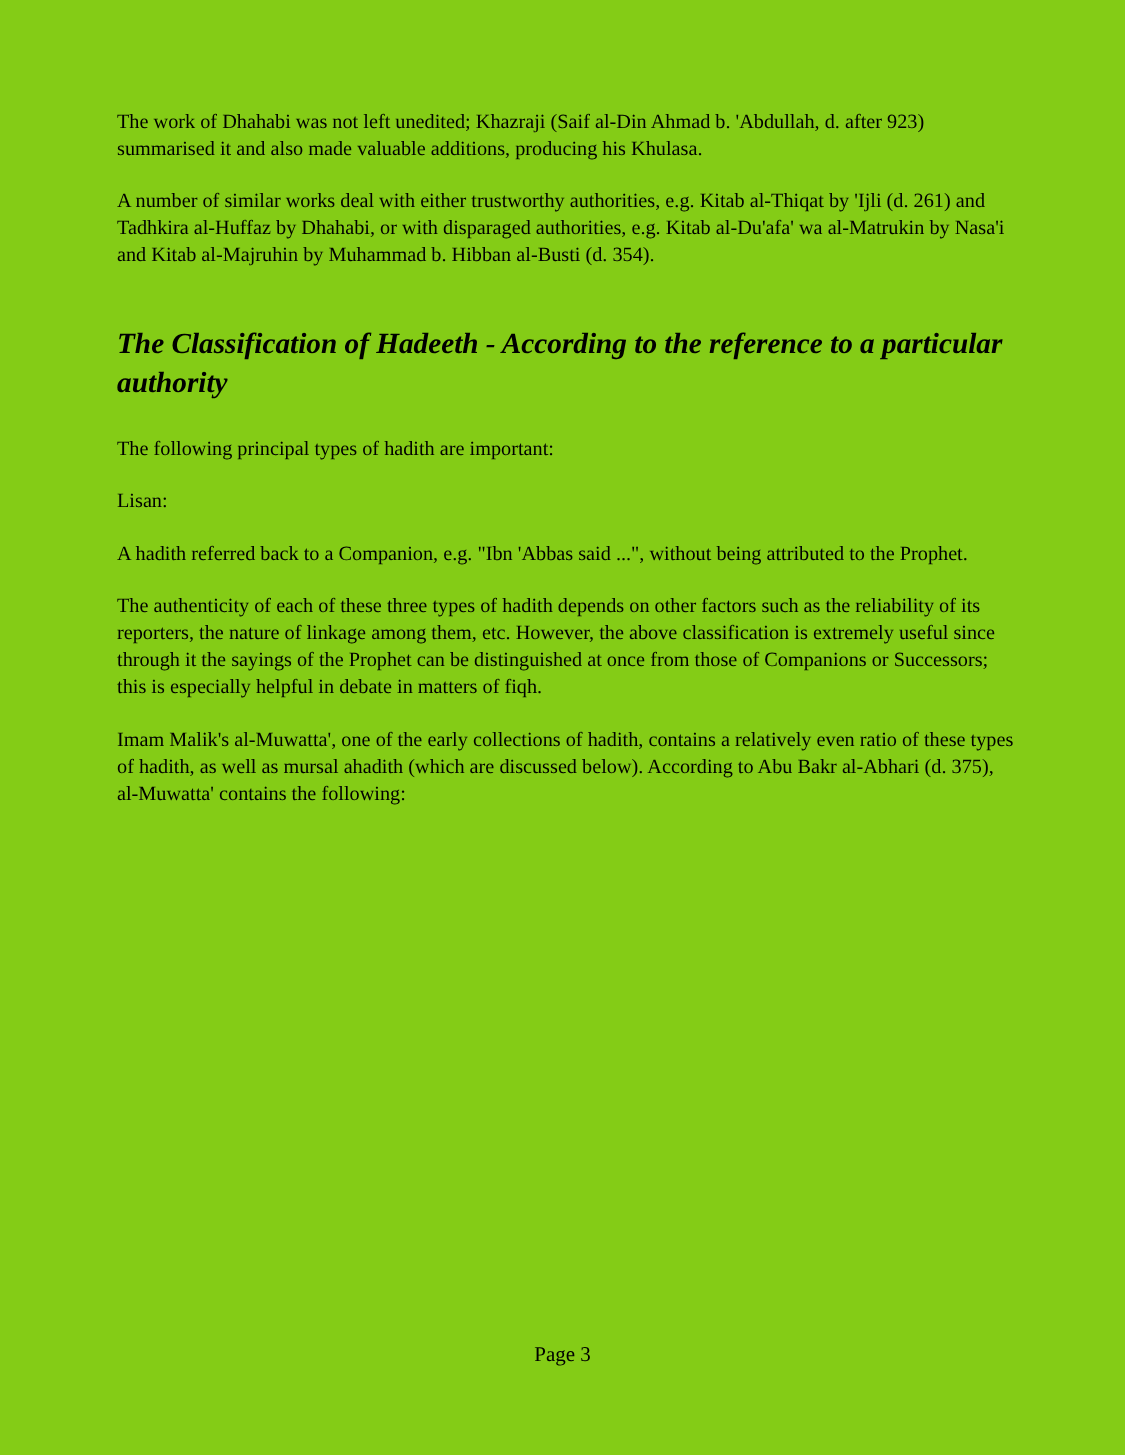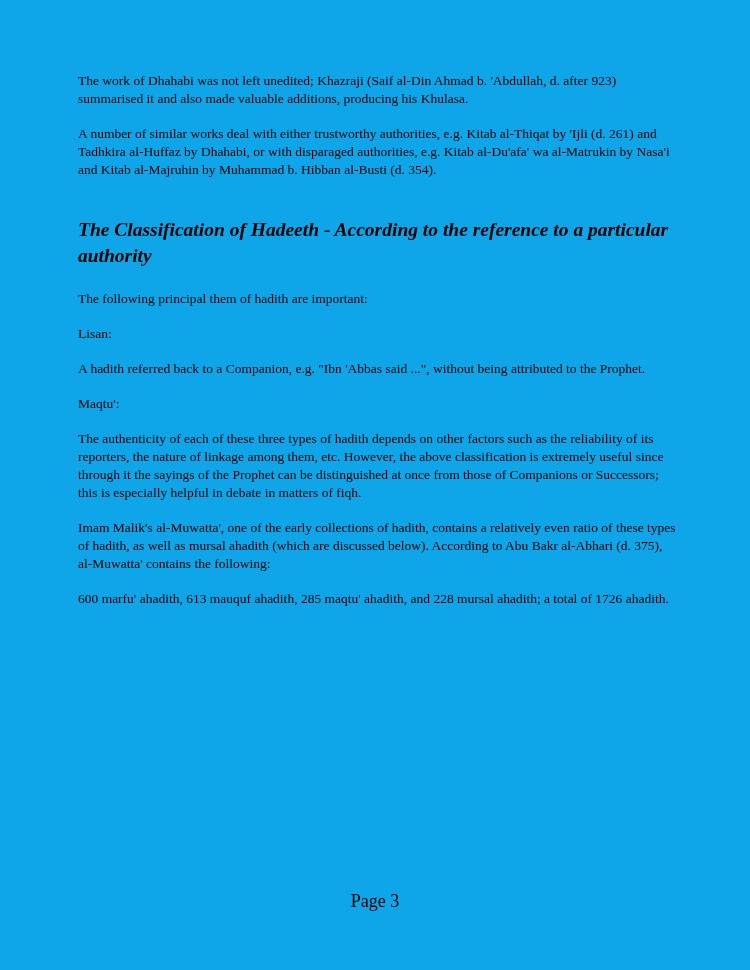--- a/index.html
+++ b/index.html
@@ -10,21 +10,21 @@
   body {
     width: 750px;
     height: 970px;
     font-family: "Liberation Serif", serif;
     color: #000000;
   }
   .page {
     position: relative;
     width: 750px;
     height: 970px;
-    background: #0ea5e9;
+    background: #84cc16;
     box-sizing: border-box;
     padding: 72px 72px 0 78px;
   }
   .content {
     width: 602px;
   }
   p.para {
     font-size: 13.5px;
     line-height: 1.33;
     margin: 0 0 17px 0;
@@ -41,42 +41,40 @@
     font-size: 13.5px;
     line-height: 1.33;
     margin: 0 0 17px 0;
   }
   .footer {
     position: absolute;
     left: 0;
     right: 0;
     bottom: 58px;
     text-align: center;
-    font-size: 18px;
+    font-size: 14px;
   }
 </style>
 </head>
 <body>
 
 <div class="page">
   <div class="content">
 
     <p class="para">The work of Dhahabi was not left unedited; Khazraji (Saif al-Din Ahmad b. 'Abdullah, d. after 923) summarised it and also made valuable additions, producing his Khulasa.</p>
     <p class="para">A number of similar works deal with either trustworthy authorities, e.g. Kitab al-Thiqat by 'Ijli (d. 261) and Tadhkira al-Huffaz by Dhahabi, or with disparaged authorities, e.g. Kitab al-Du'afa' wa al-Matrukin by Nasa'i and Kitab al-Majruhin by Muhammad b. Hibban al-Busti (d. 354).</p>
 
     <h2 class="section-heading">The Classification of Hadeeth - According to the reference to a particular authority</h2>
 
-    <p class="para">The following principal them of hadith are important:</p>
+    <p class="para">The following principal types of hadith are important:</p>
 
 
     <p class="label-line">Lisan:</p>
     <p class="para">A hadith referred back to a Companion, e.g. "Ibn 'Abbas said ...", without being attributed to the Prophet.</p>
 
-    <p class="label-line">Maqtu':</p>
 
     <p class="para">The authenticity of each of these three types of hadith depends on other factors such as the reliability of its reporters, the nature of linkage among them, etc. However, the above classification is extremely useful since through it the sayings of the Prophet can be distinguished at once from those of Companions or Successors; this is especially helpful in debate in matters of fiqh.</p>
     <p class="para">Imam Malik's al-Muwatta', one of the early collections of hadith, contains a relatively even ratio of these types of hadith, as well as mursal ahadith (which are discussed below). According to Abu Bakr al-Abhari (d. 375), al-Muwatta' contains the following:</p>
-    <p class="para">600 marfu' ahadith, 613 mauquf ahadith, 285 maqtu' ahadith, and 228 mursal ahadith; a total of 1726 ahadith.</p>
 
   </div>
 
   <div class="footer">Page 3</div>
 </div>
 
 </body></html>

